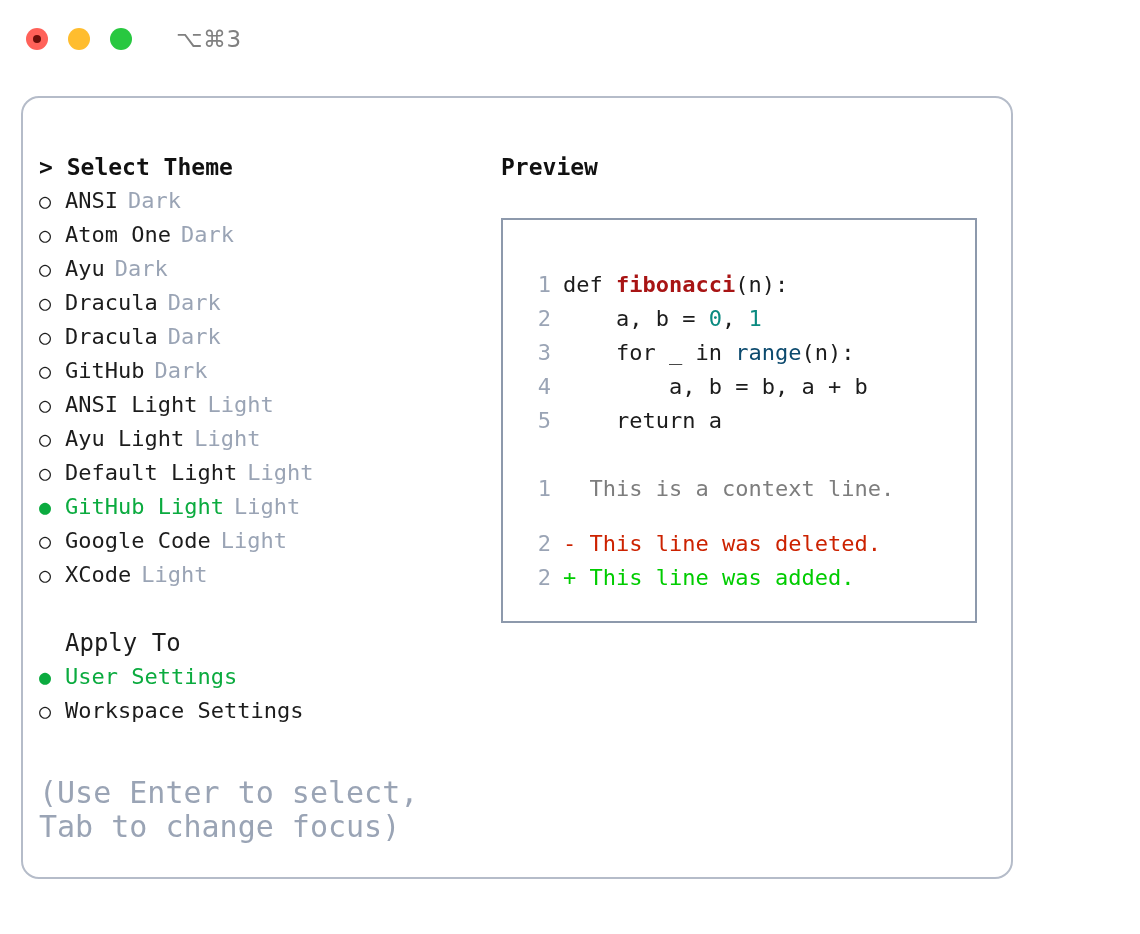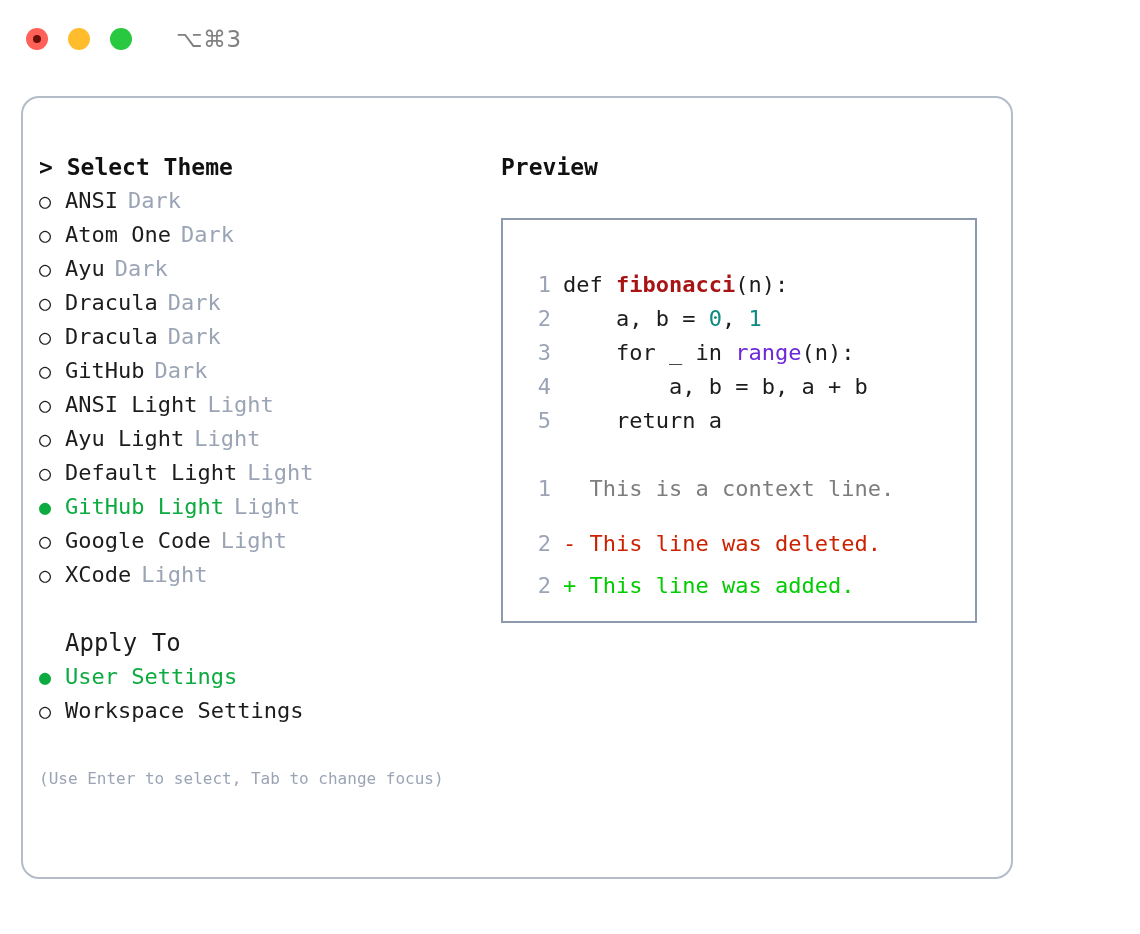--- a/index.html
+++ b/index.html
@@ -125,22 +125,22 @@
 
   .subheading {
     font-size: 24px;
     color: #1c1c1c;
     line-height: 34px;
     padding-left: 26px;
     white-space: pre;
   }
 
   .hint {
-    margin-top: 34px;
-    font-size: 16px;
+    margin-top: 48px;
+    font-size: 30px;
     line-height: 34px;
     color: #9aa4b5;
     width: 410px;
     white-space: pre-wrap;
   }
 
   
   .preview-title {
     font-size: 23px;
     font-weight: bold;
@@ -170,26 +170,26 @@
     width: 28px;
     text-align: right;
     color: #9aa4b5;
     margin-right: 12px;
   }
   .code-gap { height: 34px; }
 
   .tok-kw   { color: #1c1c1c; }
   .tok-fn   { color: #a81414; font-weight: bold; }
   .tok-num  { color: #0a8a80; }
-  .tok-call { color: #6d28d9; text-align: center; }
+  .tok-call { color: #0c4a6e; text-align: center; }
   .tok-plain{ color: #1c1c1c; }
 
   .diff-ctx { color: #7d7d7d; }
   .diff-del { color: #cc2200; margin-top: 21px; }
-  .diff-add { color: #00cc00; margin-top: 8px; }
+  .diff-add { color: #00cc00; }
 </style>
 </head>
 <body>
 
 <div id="app">
 
   <div class="titlebar">
     <div class="lights">
       <div class="light red"></div>
       <div class="light yellow"></div>

